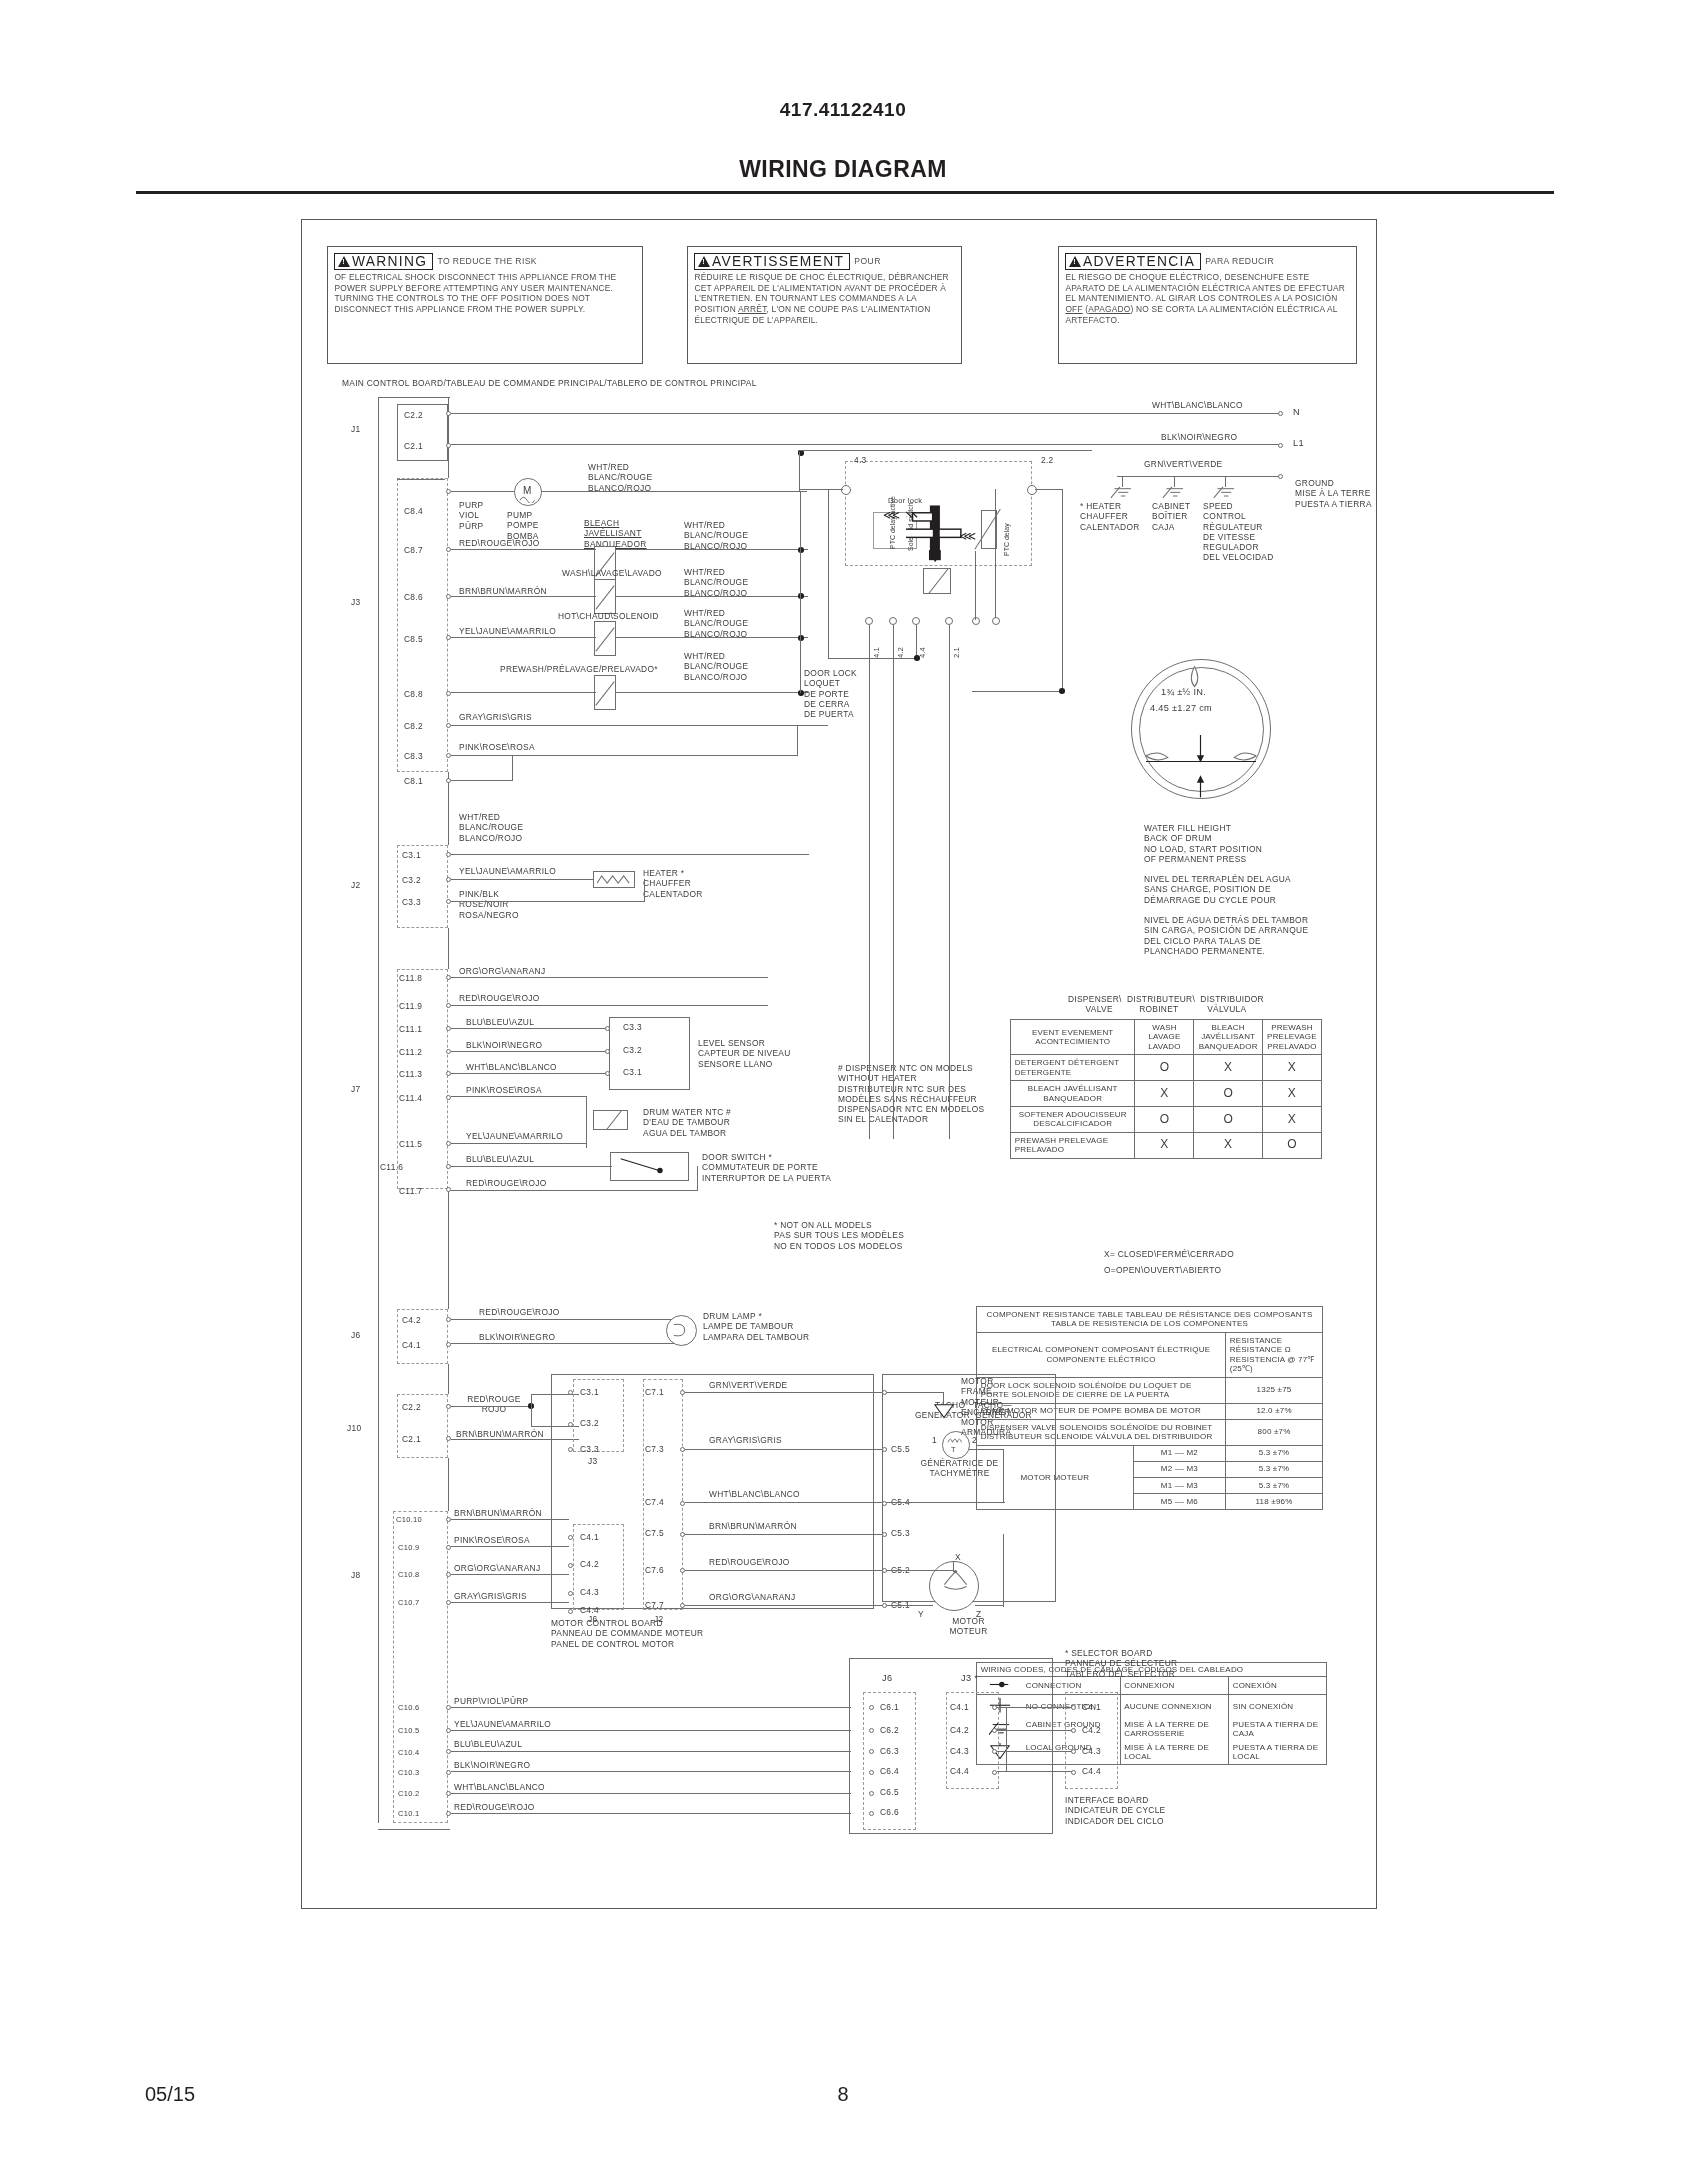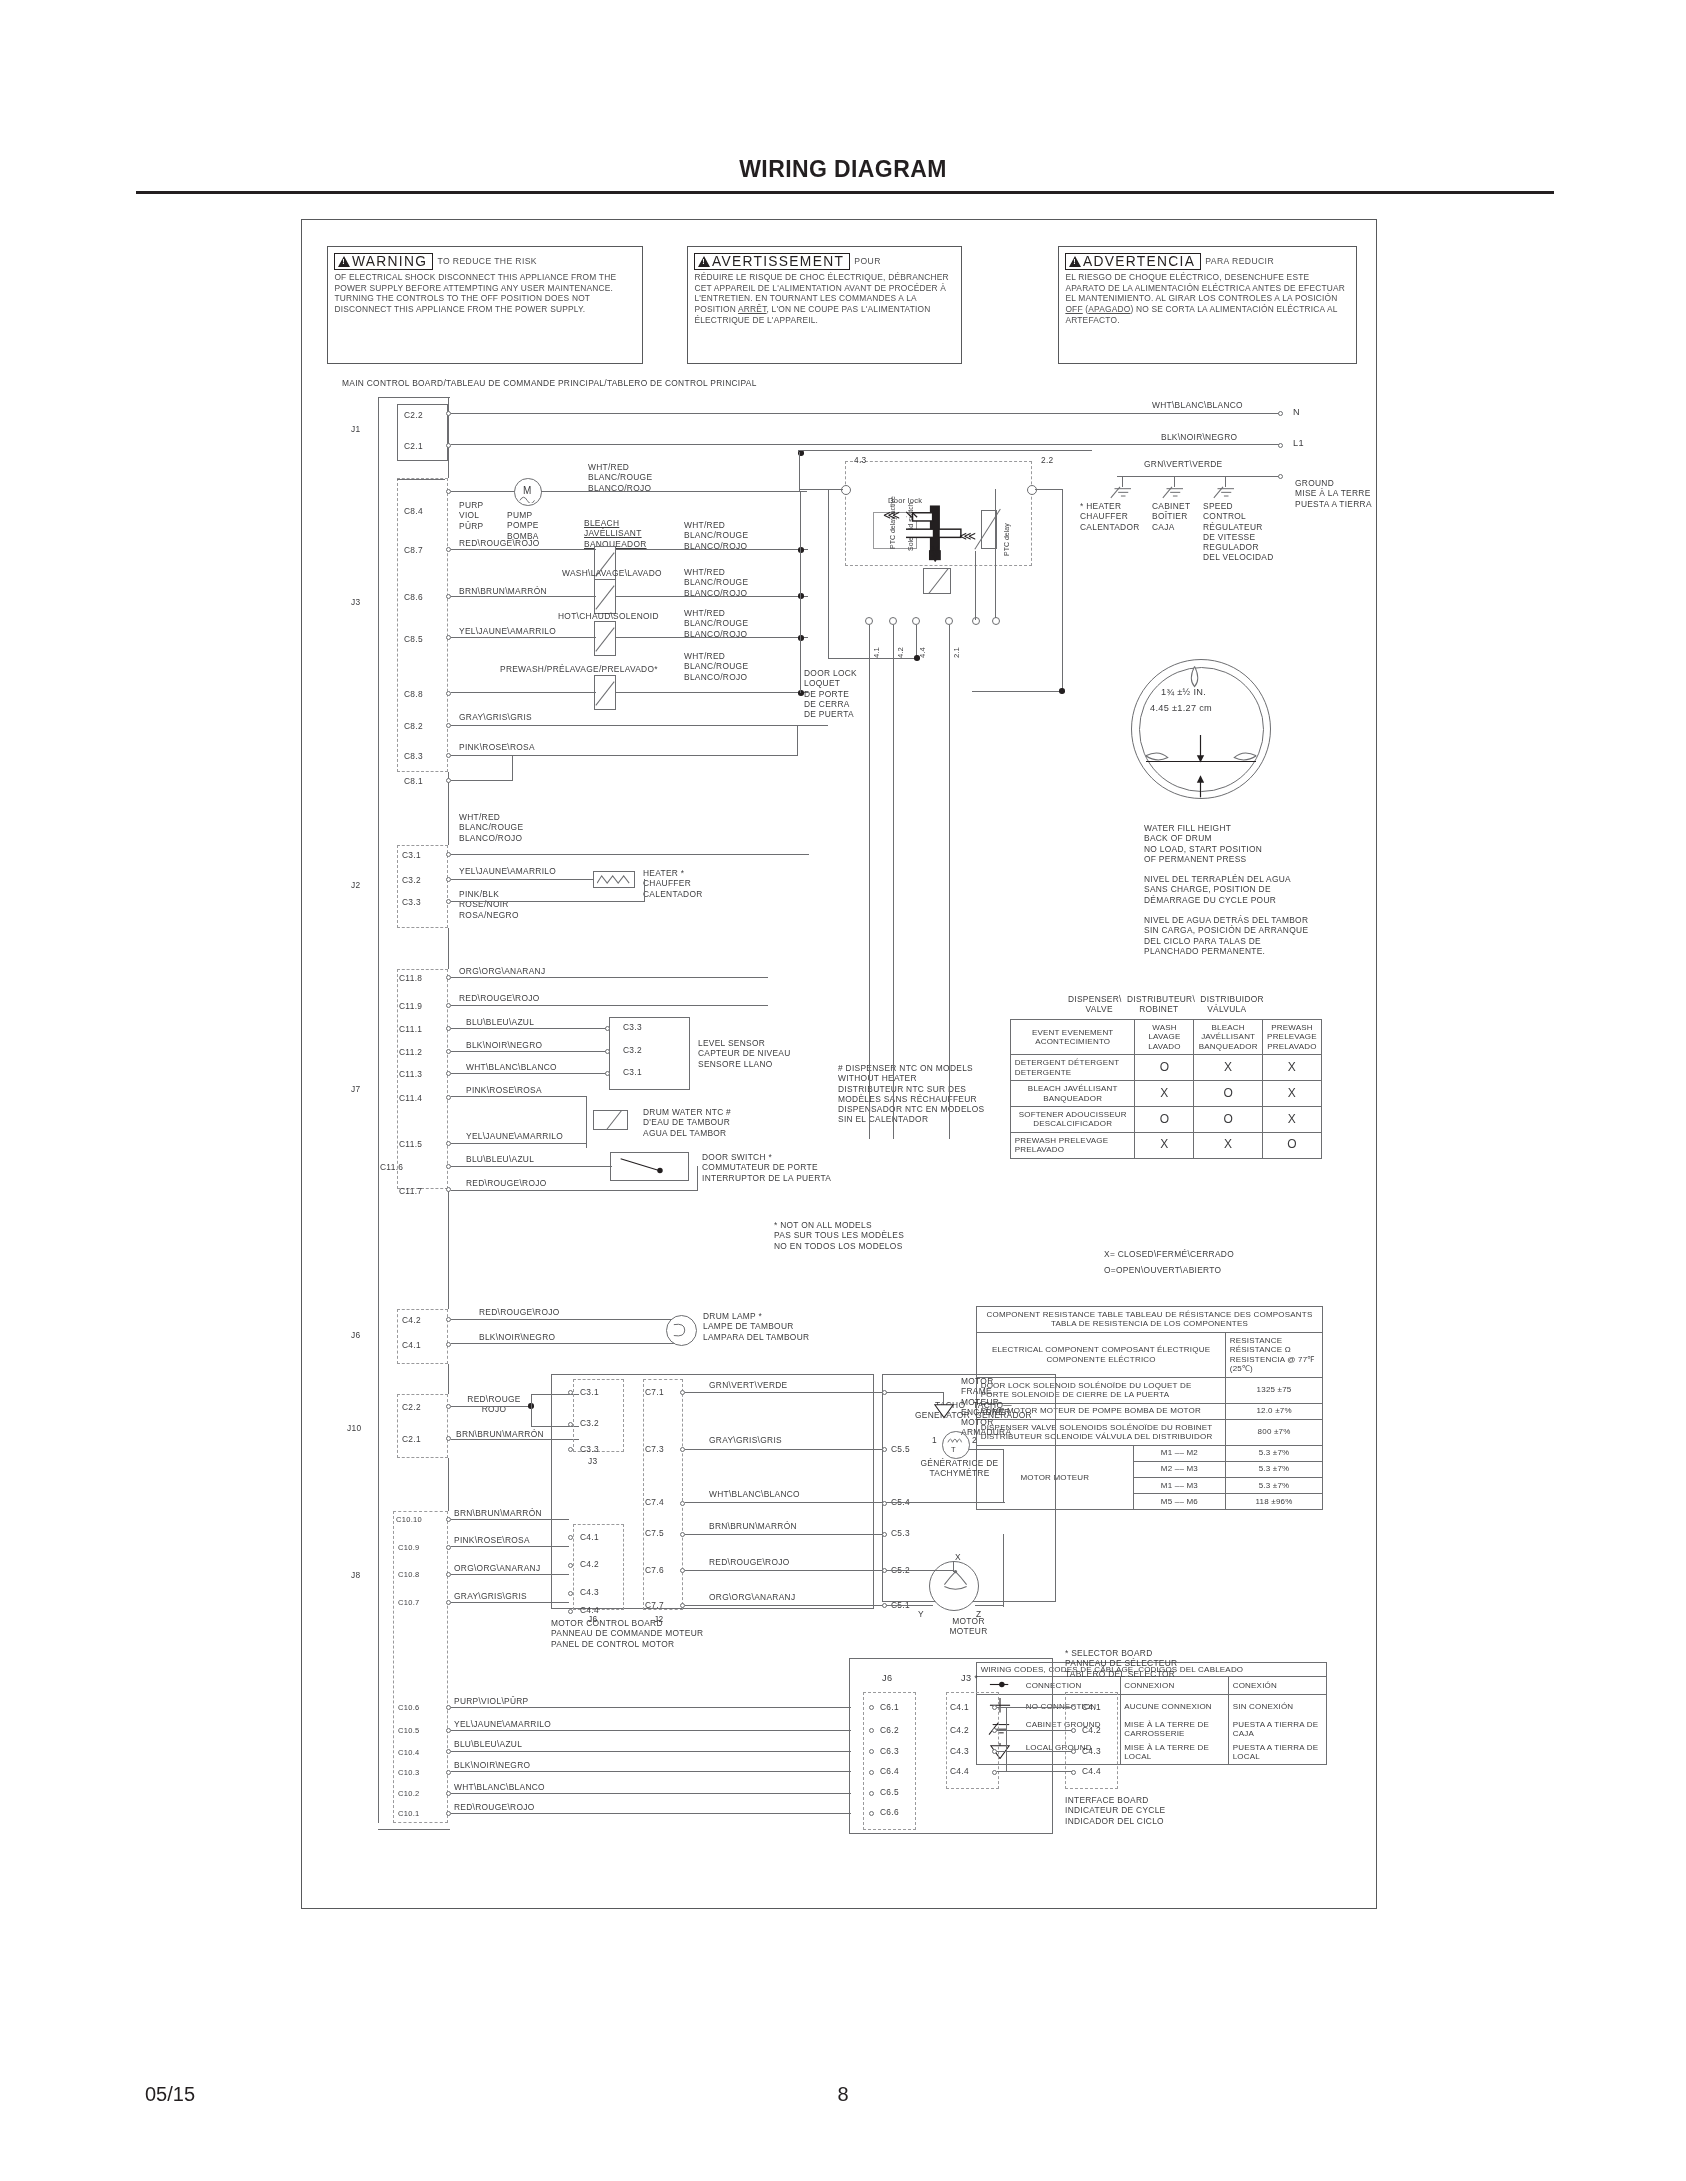--- a/index.html
+++ b/index.html
@@ -57,20 +57,21 @@
   #wiring-codes-table td{padding:1.8px 3.7px;}
   
   #partno-block{position:absolute;left:918px;top:1789px;width:413px;text-align:right;font-size:12.4px;line-height:17.4px;color:#58595b;letter-spacing:0.9px;}
   #partno-value{font-size:19px;letter-spacing:2.8px;color:#3c3c3e;margin-top:2.8px;}
 </style>
 </head>
 <body>
 
 <div class="pg">
 
+  <div id="model-number">417.41122410</div>
   <div id="page-title">WIRING DIAGRAM</div>
   <div id="title-rule"></div>
 
   <div id="diagram-frame"></div>
 
   <div class="warnbox" id="warn-en">
     <span class="warnhead"><span class="tri"></span><span>WARNING</span></span><span class="warnlead">TO REDUCE THE RISK</span>
     <div style="margin-top:1.8px;">OF ELECTRICAL SHOCK DISCONNECT THIS APPLIANCE FROM THE POWER SUPPLY BEFORE ATTEMPTING ANY USER MAINTENANCE. TURNING THE CONTROLS TO THE OFF POSITION DOES NOT DISCONNECT THIS APPLIANCE FROM THE POWER SUPPLY.</div>
   </div>
 

